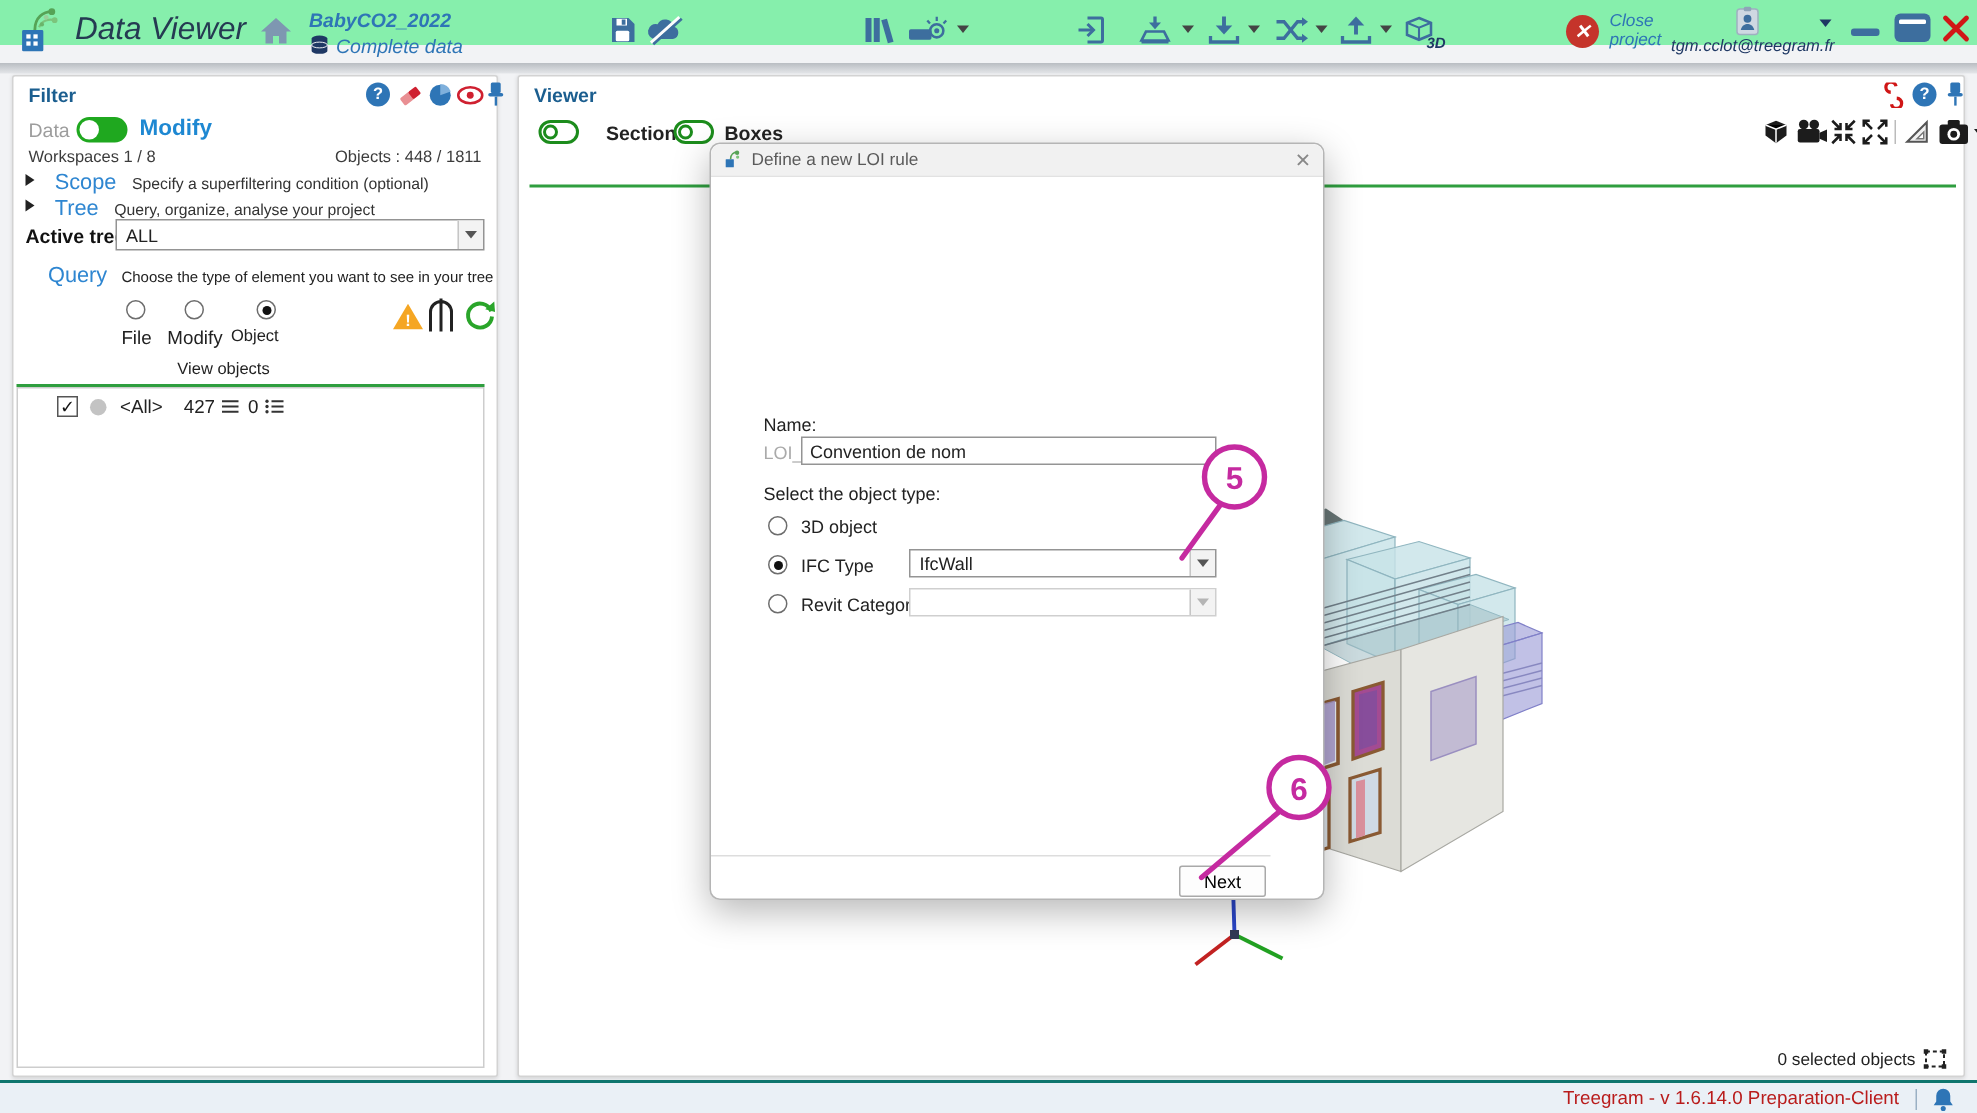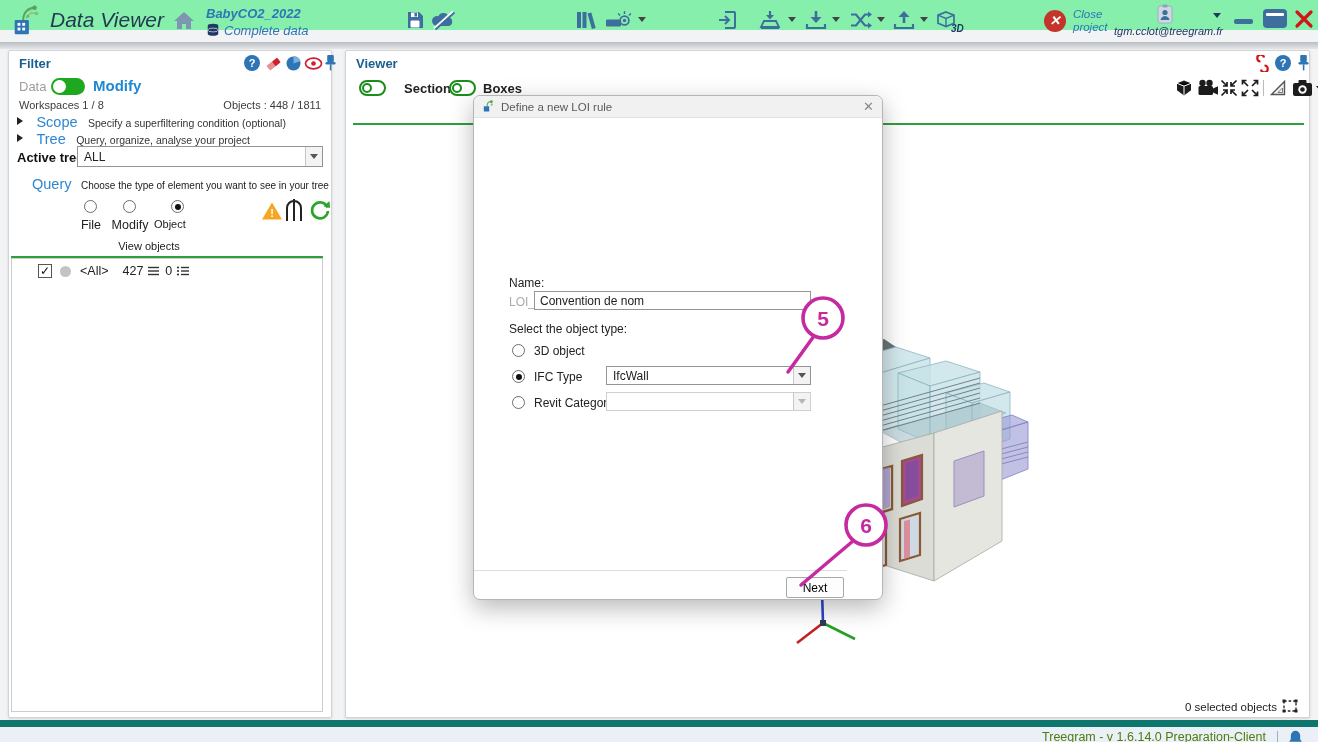--- a/index.html
+++ b/index.html
@@ -38,21 +38,21 @@
   .fsel.dis{border-color:#cfcfcf;}
   .fsel.dis .car .tri{border-top-color:#b5b5b5;}
   
   .dialog{position:absolute;left:473px;top:95px;width:410px;height:505px;background:#fff;border:1px solid #b5b5b5;border-radius:7px;box-shadow:0 8px 24px rgba(0,0,0,.28);z-index:10;}
   .dlg-title{position:absolute;left:0;top:0;right:0;height:22px;background:#f1f1f1;border-radius:7px 7px 0 0;border-bottom:1px solid #e2e2e2;display:flex;align-items:center;padding:0 8px;font-size:11.5px;color:#5a5a5a;}
   .btn{position:absolute;border:1px solid #a9a9a9;background:#fdfdfd;font-size:12px;text-align:center;cursor:pointer;border-radius:2px;}
   input.txt{position:absolute;border:1px solid #949494;font-size:12px;padding:1px 5px;font-family:"Liberation Sans",sans-serif;color:#222;}
   
   .annsvg{position:absolute;left:0;top:0;width:1318px;height:742px;z-index:20;pointer-events:none;}
   
-  .statusbar{position:absolute;left:0;top:720px;width:1318px;height:22px;background:#eaf0f6;border-top:7px solid #0f766e;font-size:12.5px;color:#4d7c0f;}
+  .statusbar{position:absolute;left:0;top:720px;width:1318px;height:22px;background:#eaf0f6;border-top:2px solid #0f766e;font-size:12.5px;color:#b91c1c;}
   .vdiv{display:inline-block;width:1px;height:14px;background:#9ab0c4;vertical-align:middle;}
 </style>
 </head>
 <body>
 
 <header class="topbar">
   <svg class="abs" style="left:10px;top:4px" width="34" height="34" viewBox="0 0 36 36">
     <rect x="5" y="17" width="15" height="15" rx="1" fill="#2e75b6"></rect>
     <rect x="8" y="20" width="3" height="3" fill="#fff"></rect>
       <rect x="13" y="20" width="3" height="3" fill="#fff"></rect>

